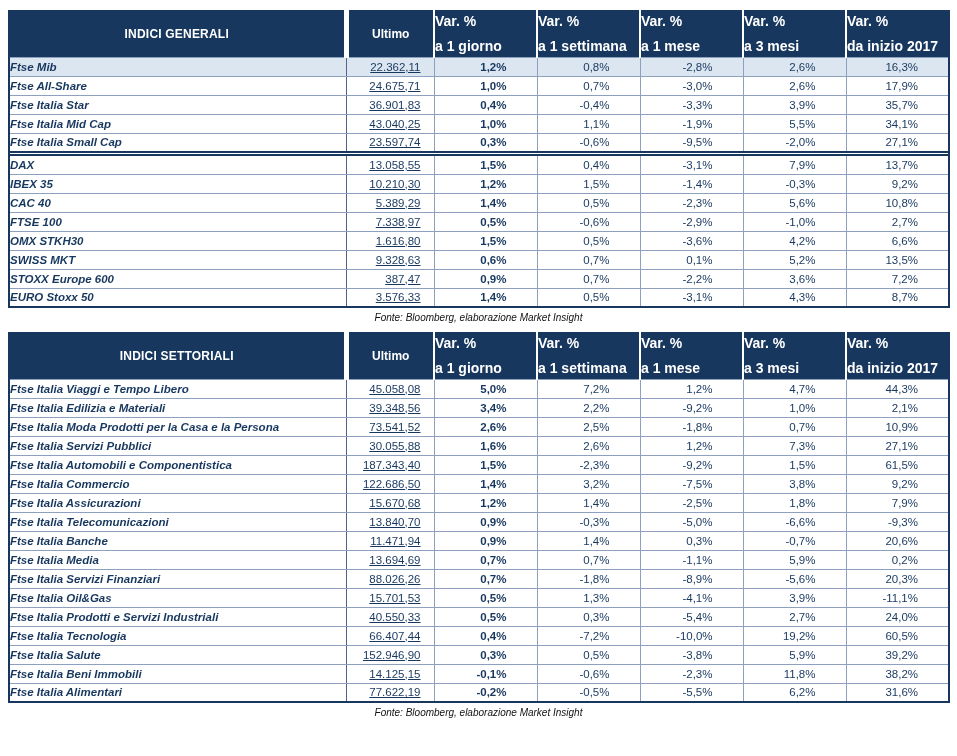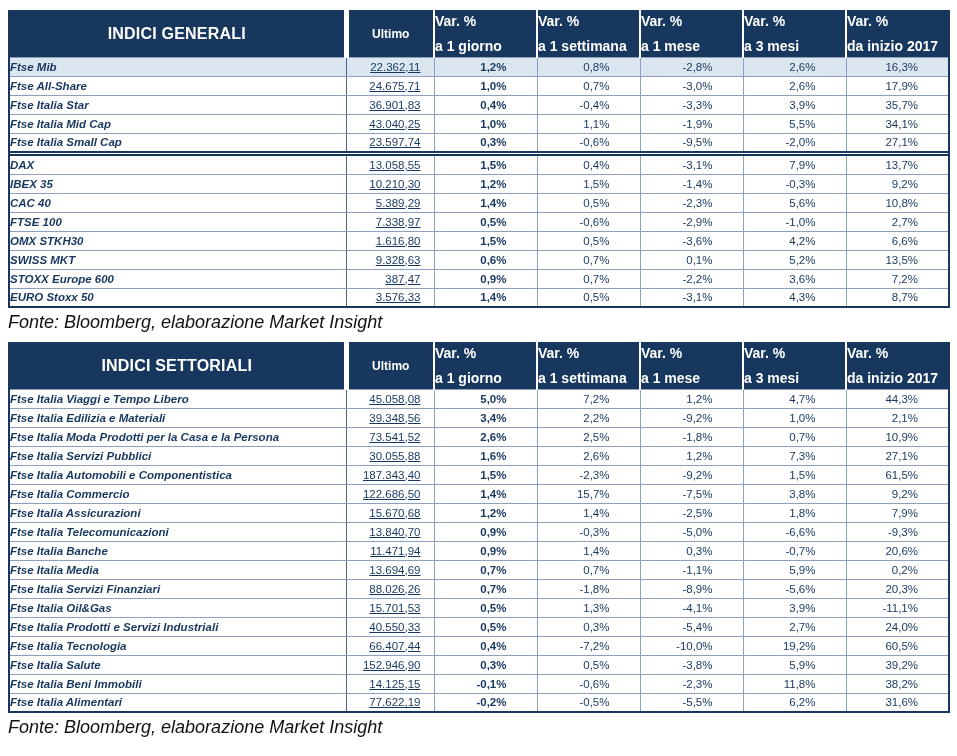--- a/index.html
+++ b/index.html
@@ -24,21 +24,21 @@
   }
   thead th{
     background:var(--header-bg);
     color:#ffffff;
     font-weight:bold;
     vertical-align:middle;
     height:46px;
     padding:0;
     text-align:center;
   }
-  th.h-title{width:337px;font-size:16px;letter-spacing:.2px;}
+  th.h-title{width:337px;font-size:12px;letter-spacing:.2px;}
   th.h-ultimo{width:88px;border-left:5px solid #ffffff;font-size:12px;margin-top:16px;}
   th.h-var{width:103px;border-left:2px solid #ffffff;}
   th.h-var .l1, th.h-var .l2{display:block;text-align:left;font-size:14px;line-height:1.1;}
   th.h-var .l2{margin-top:9px;}
   tbody td{
     height:19px;
     font-size:11.5px;
     border:1px solid var(--grid);
     padding:0;
     vertical-align:middle;
@@ -60,23 +60,23 @@
   tr.sep td{
     height:3px;
     background:#ffffff;
     border-left:0;
     border-right:0;
     border-top:2px solid var(--header-bg);
     border-bottom:2px solid var(--header-bg);
   }
   .fonte{
     width:941px;
-    text-align:left;
+    text-align:center;
     font-style:italic;
-    font-size:18px;
+    font-size:10px;
     color:#111111;
     margin:4px 0 9px;
   }
 </style>
 </head>
 <body>
 
 <div class="page">
 
   <section class="table-block">
@@ -304,21 +304,21 @@
             <td class="var b">1,5%</td>
             <td class="var">-2,3%</td>
             <td class="var">-9,2%</td>
             <td class="var">1,5%</td>
             <td class="var">61,5%</td>
           </tr>
           <tr>
             <td class="name">Ftse Italia Commercio</td>
             <td class="ultimo">122.686,50</td>
             <td class="var b">1,4%</td>
-            <td class="var">15,7%</td>
+            <td class="var">3,2%</td>
             <td class="var">-7,5%</td>
             <td class="var">3,8%</td>
             <td class="var">9,2%</td>
           </tr>
           <tr>
             <td class="name">Ftse Italia Assicurazioni</td>
             <td class="ultimo">15.670,68</td>
             <td class="var b">1,2%</td>
             <td class="var">1,4%</td>
             <td class="var">-2,5%</td>

